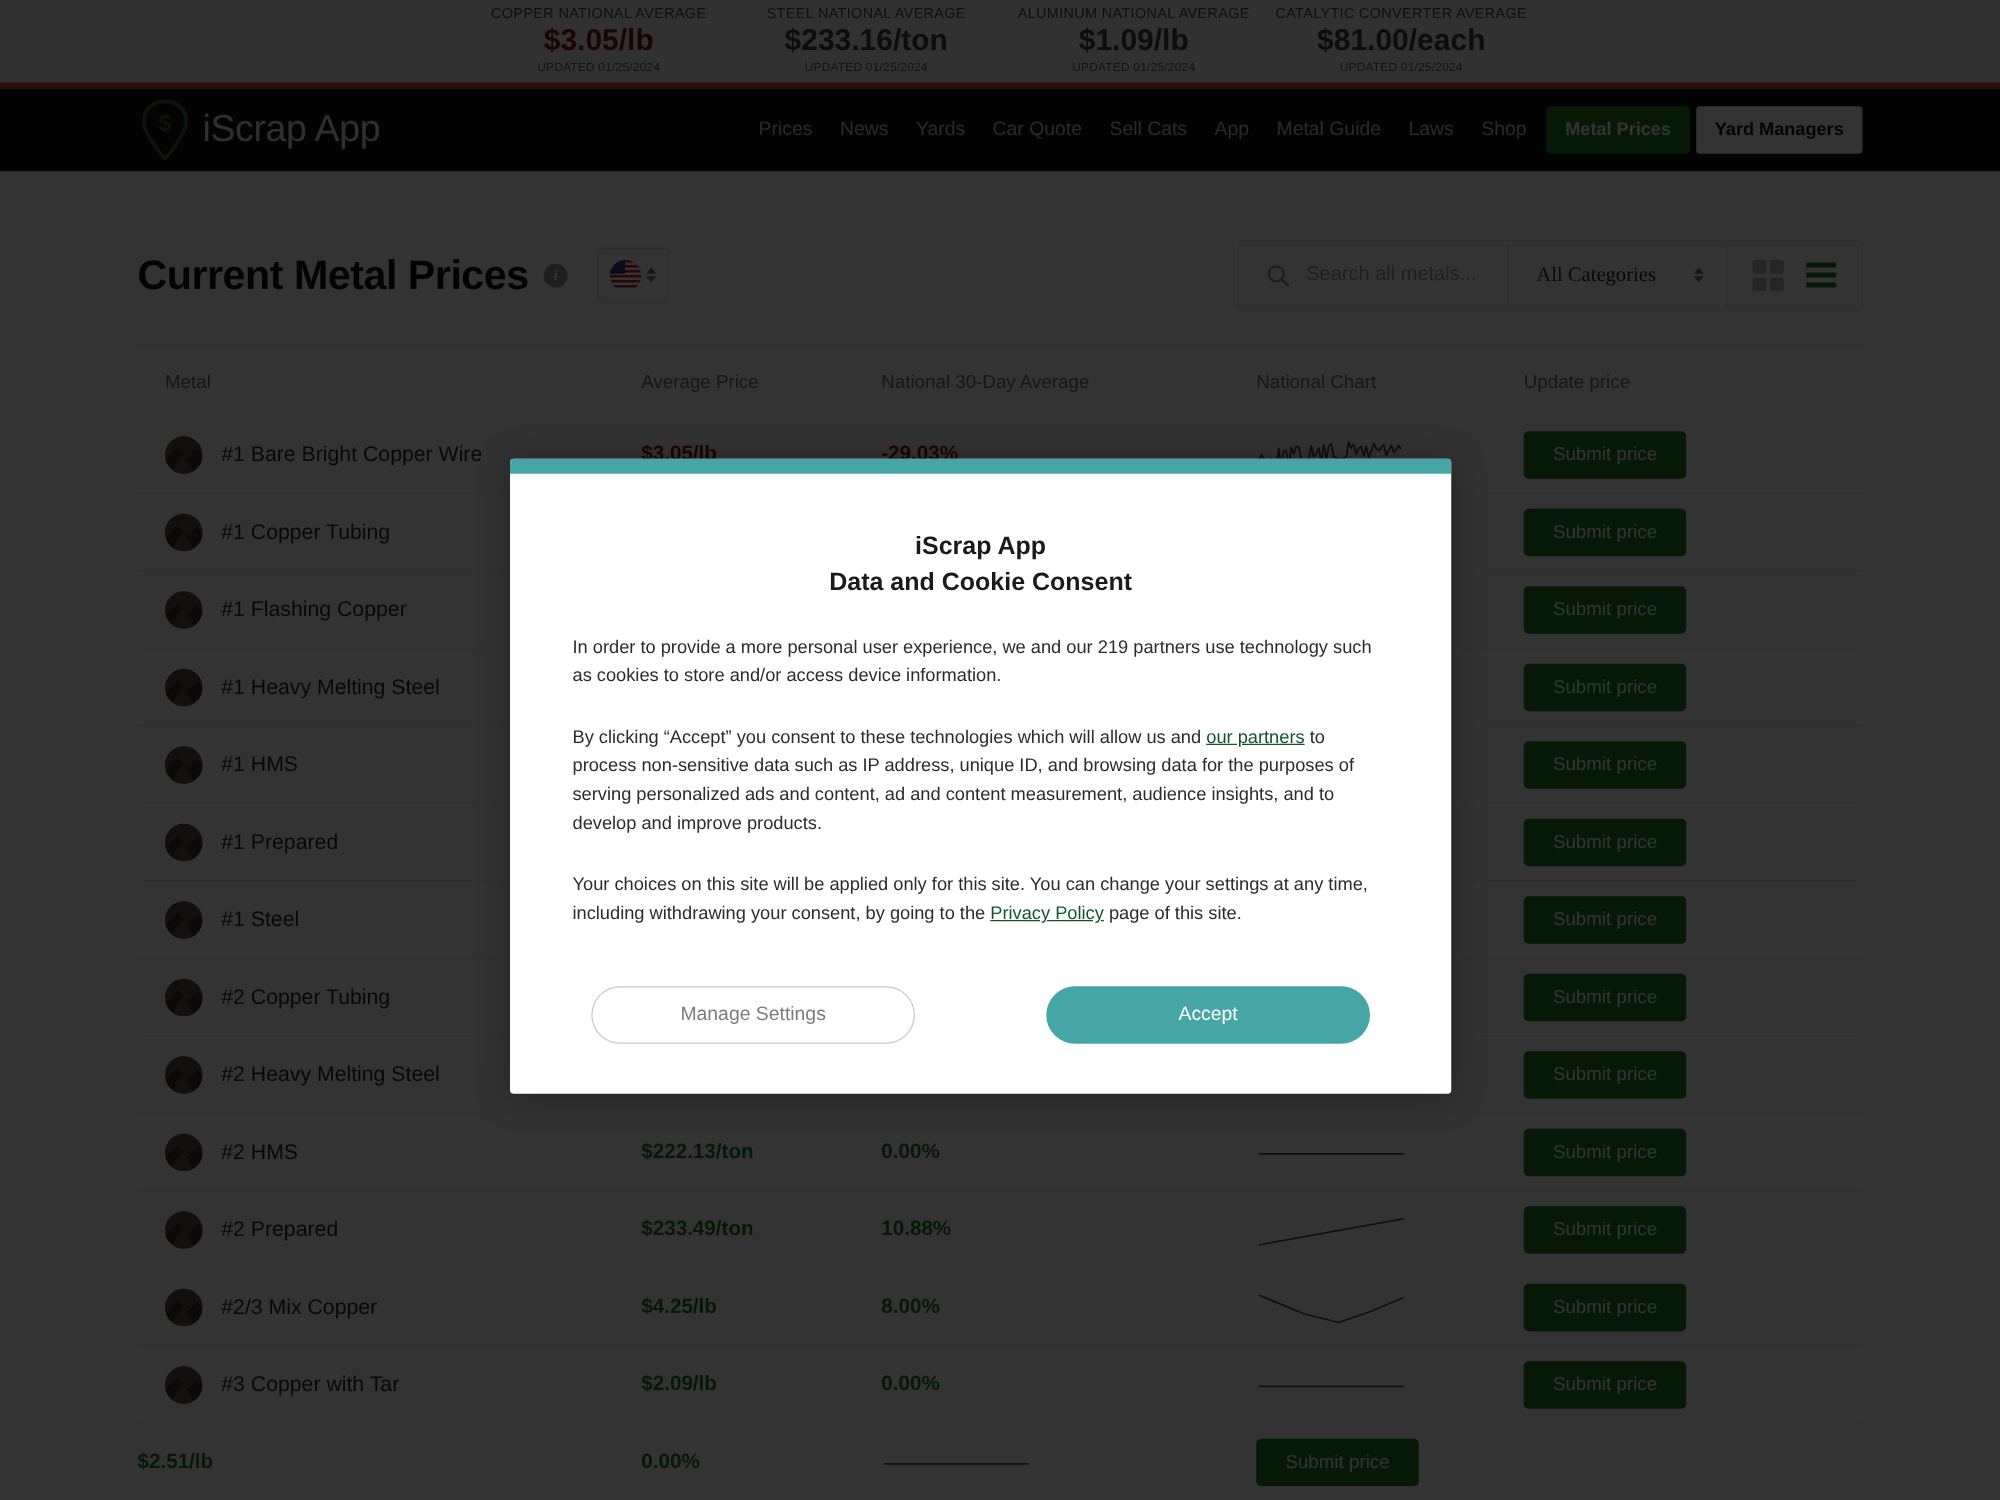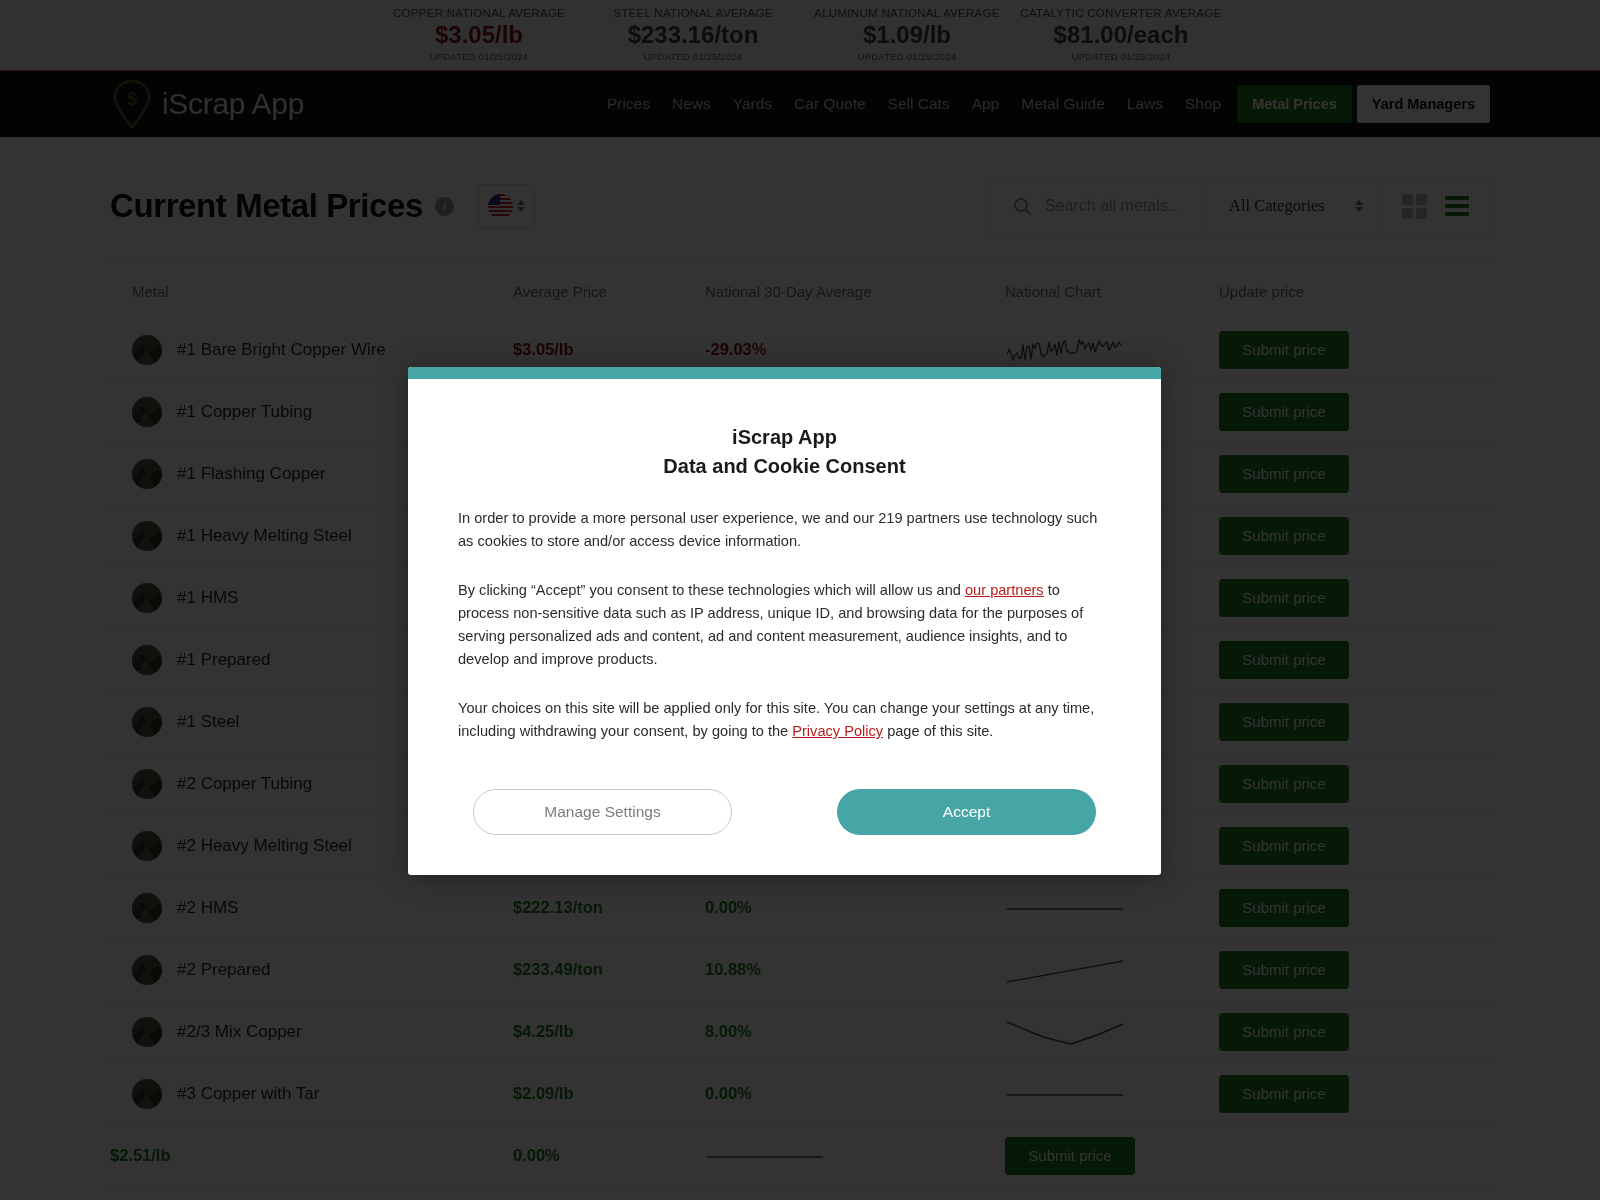--- a/index.html
+++ b/index.html
@@ -20,21 +20,21 @@
   }
 
   
   .ticker {
     height: 71px;
     background: #f3f3f3;
     display: flex;
     align-items: center;
     justify-content: center;
     gap: 0px;
-    border-bottom: 1px solid #ef4444;
+    border-bottom: 5px solid #ef4444;
   }
   .ticker-item {
     width: 214px;
     text-align: center;
     line-height: 1.12;
   }
   .ticker-label {
     font-size: 11.5px;
     letter-spacing: .3px;
     color: #4a4a4a;
@@ -94,21 +94,21 @@
   }
   .nav-btn.green { background: #1f7a1f; color: #ffffff; }
   .nav-btn.white { background: #ffffff; color: #111111; }
 
   
   .content { padding: 0 110px; }
 
   .title-row {
     display: flex;
     align-items: center;
-    padding-top: 41px;
+    padding-top: 55px;
     padding-bottom: 28px;
   }
   .page-title {
     font-size: 33px;
     font-weight: 700;
     color: #111111;
     letter-spacing: -.4px;
   }
   .info-icon {
     width: 19px; height: 19px;
@@ -251,21 +251,21 @@
     font-weight: 700;
     color: #1a1a1a;
     line-height: 1.45;
   }
   .consent-p {
     font-size: 14.6px;
     color: #2b2b2b;
     line-height: 1.58;
     margin-top: 26px;
   }
-  .consent-p a { color: #b91c1c; text-decoration: underline; }
+  .consent-p a { color: #14532d; text-decoration: underline; }
   .consent-actions {
     display: flex;
     justify-content: space-between;
     align-items: center;
     margin-top: 46px;
     padding: 0 15px;
   }
   .btn-manage {
     width: 259px; height: 46px;
     border: 1px solid #c9c9c9;

